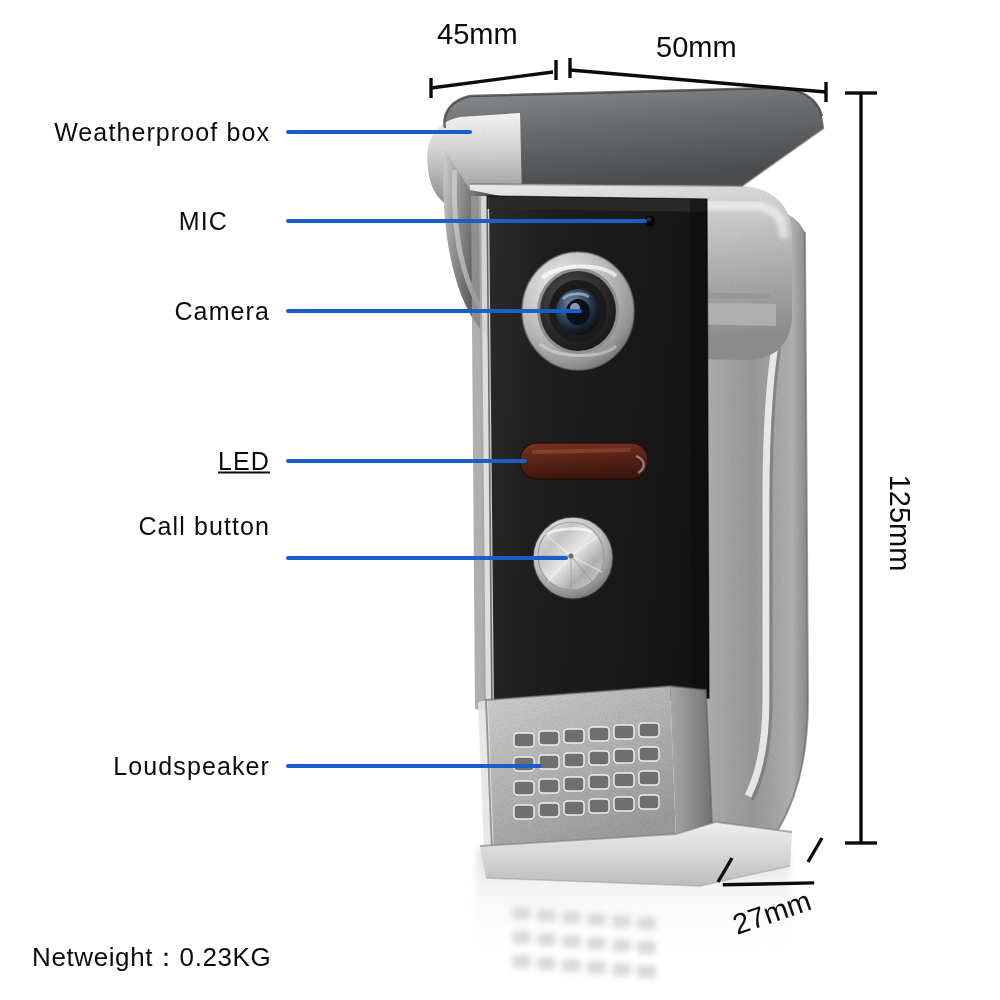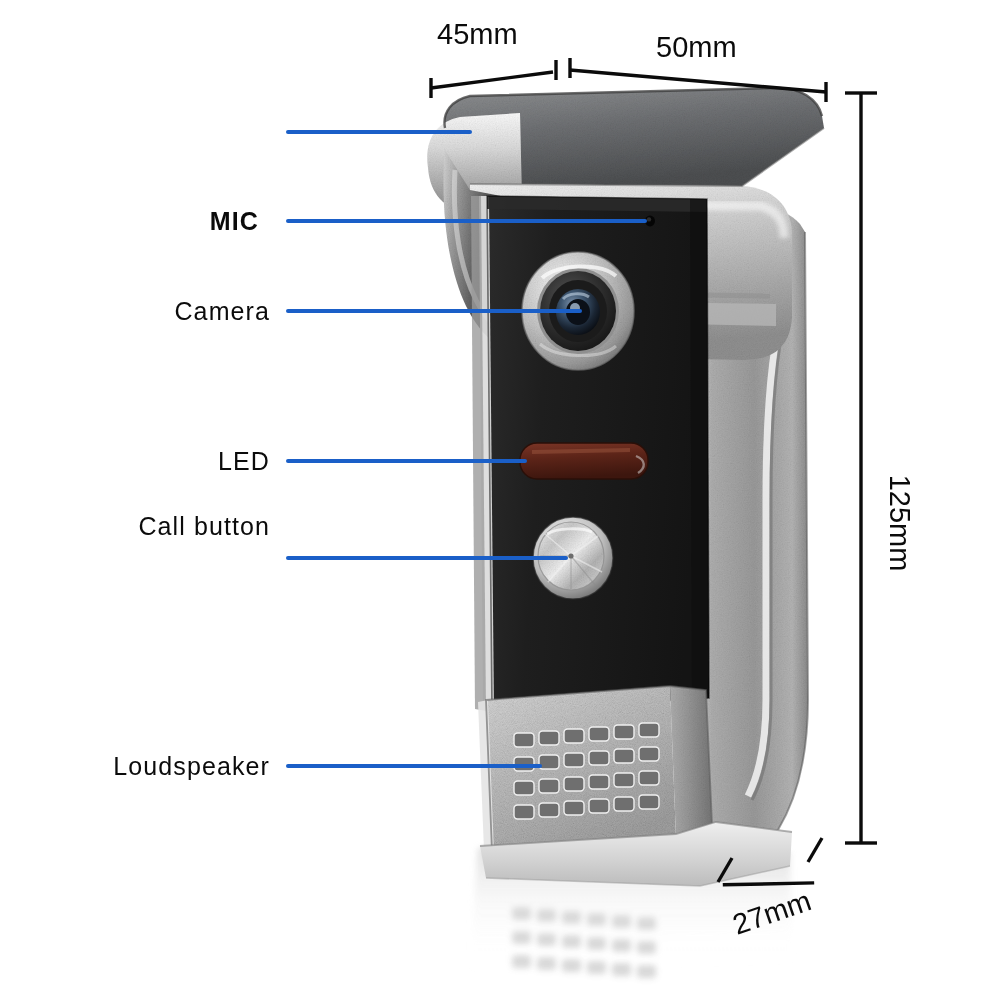--- a/index.html
+++ b/index.html
@@ -429,33 +429,35 @@
     <g stroke="#1a5fc8" stroke-width="4" stroke-linecap="round">
       <line x1="288" y1="132" x2="470" y2="132"></line>
       <line x1="288" y1="221" x2="645" y2="221"></line>
       <line x1="288" y1="311" x2="580" y2="311"></line>
       <line x1="288" y1="461" x2="525" y2="461"></line>
       <line x1="288" y1="558" x2="566" y2="558"></line>
       <line x1="288" y1="766" x2="540" y2="766"></line>
     </g>
   </svg>
 
-
-  <div class="callout-label" style="right:741px;top:221px;font-weight:bold;">MIC</div>
+  <div class="callout-label" style="right:730px;top:132px;">Weatherproof box</div>
+
+  <div class="callout-label" style="right:772px;top:221px;">MIC</div>
 
   <div class="callout-label" style="right:730px;top:311px;">Camera</div>
 
-  <div class="callout-label" style="right:730px;top:461px;">LED</div>
+  <div class="callout-label" style="right:730px;top:461px;text-decoration:underline;">LED</div>
 
   <div class="callout-label" style="right:730px;top:526px;">Call button</div>
 
   <div class="callout-label" style="right:730px;top:766px;text-align:right;">Loudspeaker</div>
 
   <div class="dim-text" style="left:437px;top:18px;">45mm</div>
 
   <div class="dim-text" style="left:656px;top:31px;">50mm</div>
 
   <div class="dim-text dim-125" style="left:899px;top:523px;">125mm</div>
 
   <div class="dim-text dim-27" style="left:772px;top:913px;">27mm</div>
 
+  <div class="netweight">Netweight：0.23KG</div>
 
 </div>
 
 </body></html>

